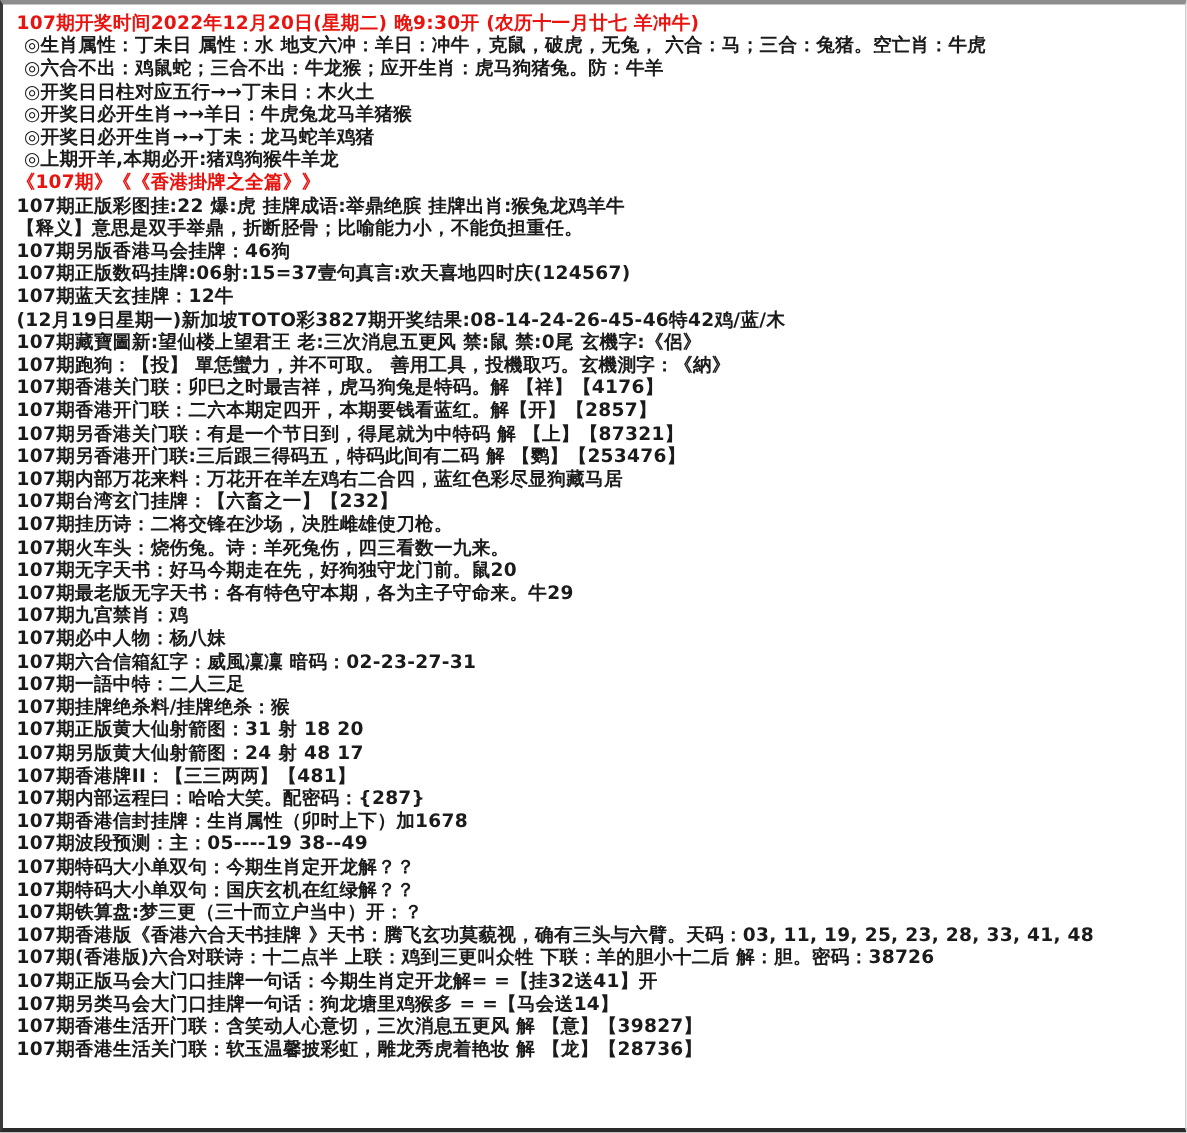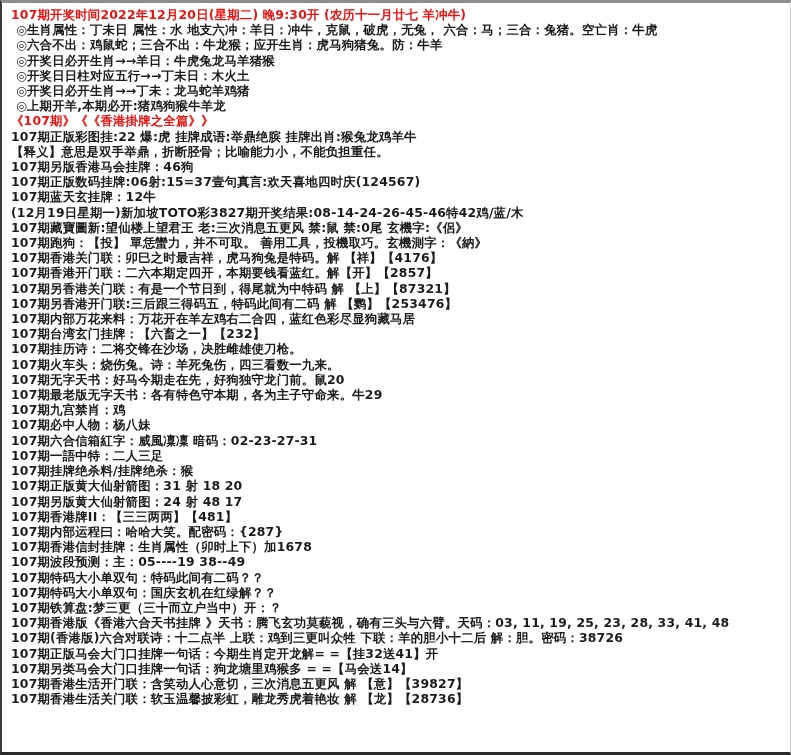--- a/index.html
+++ b/index.html
@@ -40,22 +40,22 @@
   .line.indent { padding-left: 5px; }
 </style>
 </head>
 <body>
 
 <div class="page">
   <div id="lines">
       <div class="line red">107期开奖时间2022年12月20日(星期二) 晚9:30开 (农历十一月廿七 羊冲牛)</div>
       <div class="line indent">◎生肖属性：丁未日 属性：水 地支六冲：羊日：冲牛，克鼠，破虎，无兔， 六合：马；三合：兔猪。空亡肖：牛虎</div>
       <div class="line indent">◎六合不出：鸡鼠蛇；三合不出：牛龙猴；应开生肖：虎马狗猪兔。防：牛羊</div>
+      <div class="line indent">◎开奖日日柱对应五行→→丁未日：木火土</div>
       <div class="line indent">◎开奖日必开生肖→→羊日：牛虎兔龙马羊猪猴</div>
-      <div class="line indent">◎开奖日日柱对应五行→→丁未日：木火土</div>
       <div class="line indent">◎开奖日必开生肖→→丁未：龙马蛇羊鸡猪</div>
       <div class="line indent">◎上期开羊,本期必开:猪鸡狗猴牛羊龙</div>
       <div class="line red">《107期》《《香港掛牌之全篇》》</div>
       <div class="line">107期正版彩图挂:22 爆:虎 挂牌成语:举鼎绝膑 挂牌出肖:猴兔龙鸡羊牛</div>
       <div class="line">【释义】意思是双手举鼎，折断胫骨；比喻能力小，不能负担重任。</div>
       <div class="line">107期另版香港马会挂牌：46狗</div>
       <div class="line">107期正版数码挂牌:06射:15=37壹句真言:欢天喜地四时庆(124567)</div>
       <div class="line">107期蓝天玄挂牌：12牛</div>
       <div class="line">(12月19日星期一)新加坡TOTO彩3827期开奖结果:08-14-24-26-45-46特42鸡/蓝/木</div>
       <div class="line">107期藏寶圖新:望仙楼上望君王 老:三次消息五更风 禁:鼠 禁:0尾 玄機字:《侶》</div>
@@ -74,21 +74,21 @@
       <div class="line">107期必中人物：杨八妹</div>
       <div class="line">107期六合信箱紅字：威風凜凜 暗码：02-23-27-31</div>
       <div class="line">107期一語中特：二人三足</div>
       <div class="line">107期挂牌绝杀料/挂牌绝杀：猴</div>
       <div class="line">107期正版黄大仙射箭图：31 射 18 20</div>
       <div class="line">107期另版黄大仙射箭图：24 射 48 17</div>
       <div class="line">107期香港牌II：【三三两两】【481】</div>
       <div class="line">107期内部运程曰：哈哈大笑。配密码：{287}</div>
       <div class="line">107期香港信封挂牌：生肖属性（卯时上下）加1678</div>
       <div class="line">107期波段预测：主：05----19 38--49</div>
-      <div class="line">107期特码大小单双句：特码此间有二码？？</div>
+      <div class="line">107期特码大小单双句：今期生肖定开龙解？？</div>
       <div class="line">107期特码大小单双句：国庆玄机在红绿解？？</div>
       <div class="line">107期铁算盘:梦三更（三十而立户当中）开：？</div>
       <div class="line">107期香港版《香港六合天书挂牌 》天书：腾飞玄功莫藐视，确有三头与六臂。天码：03, 11, 19, 25, 23, 28, 33, 41, 48</div>
       <div class="line">107期(香港版)六合对联诗：十二点半 上联：鸡到三更叫众牲 下联：羊的胆小十二后 解：胆。密码：38726</div>
       <div class="line">107期正版马会大门口挂牌一句话：今期生肖定开龙解= =【挂32送41】开</div>
       <div class="line">107期另类马会大门口挂牌一句话：狗龙塘里鸡猴多 = =【马会送14】</div>
       <div class="line">107期香港生活开门联：含笑动人心意切，三次消息五更风 解 【意】【39827】</div>
       <div class="line">107期香港生活关门联：软玉温馨披彩虹，雕龙秀虎着艳妆 解 【龙】【28736】</div>
     </div>
 </div>

